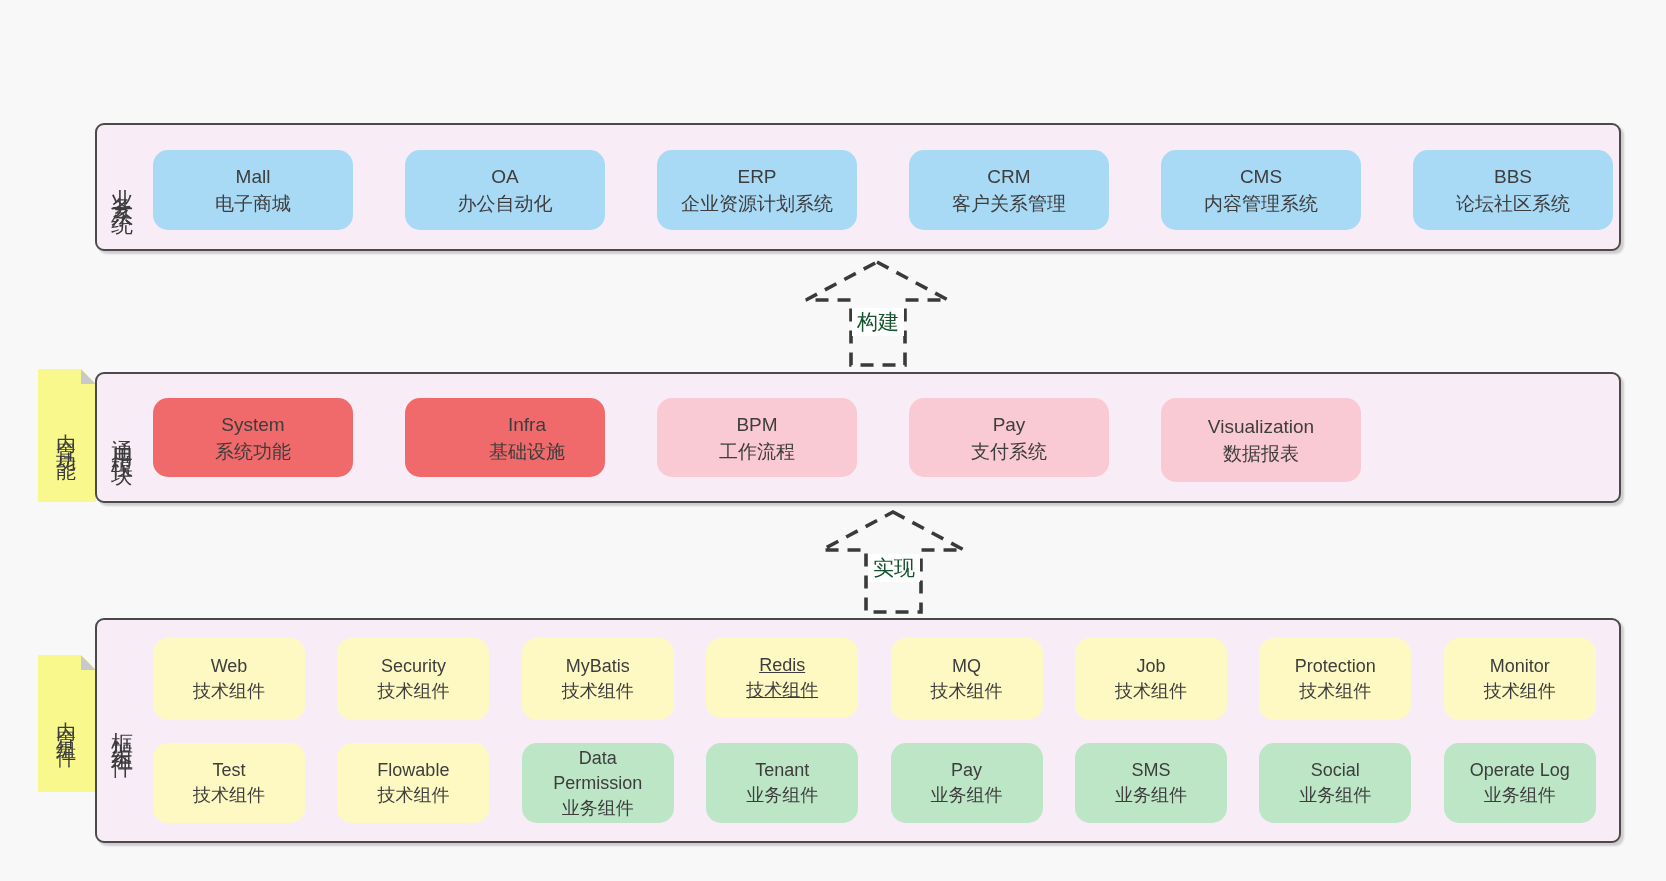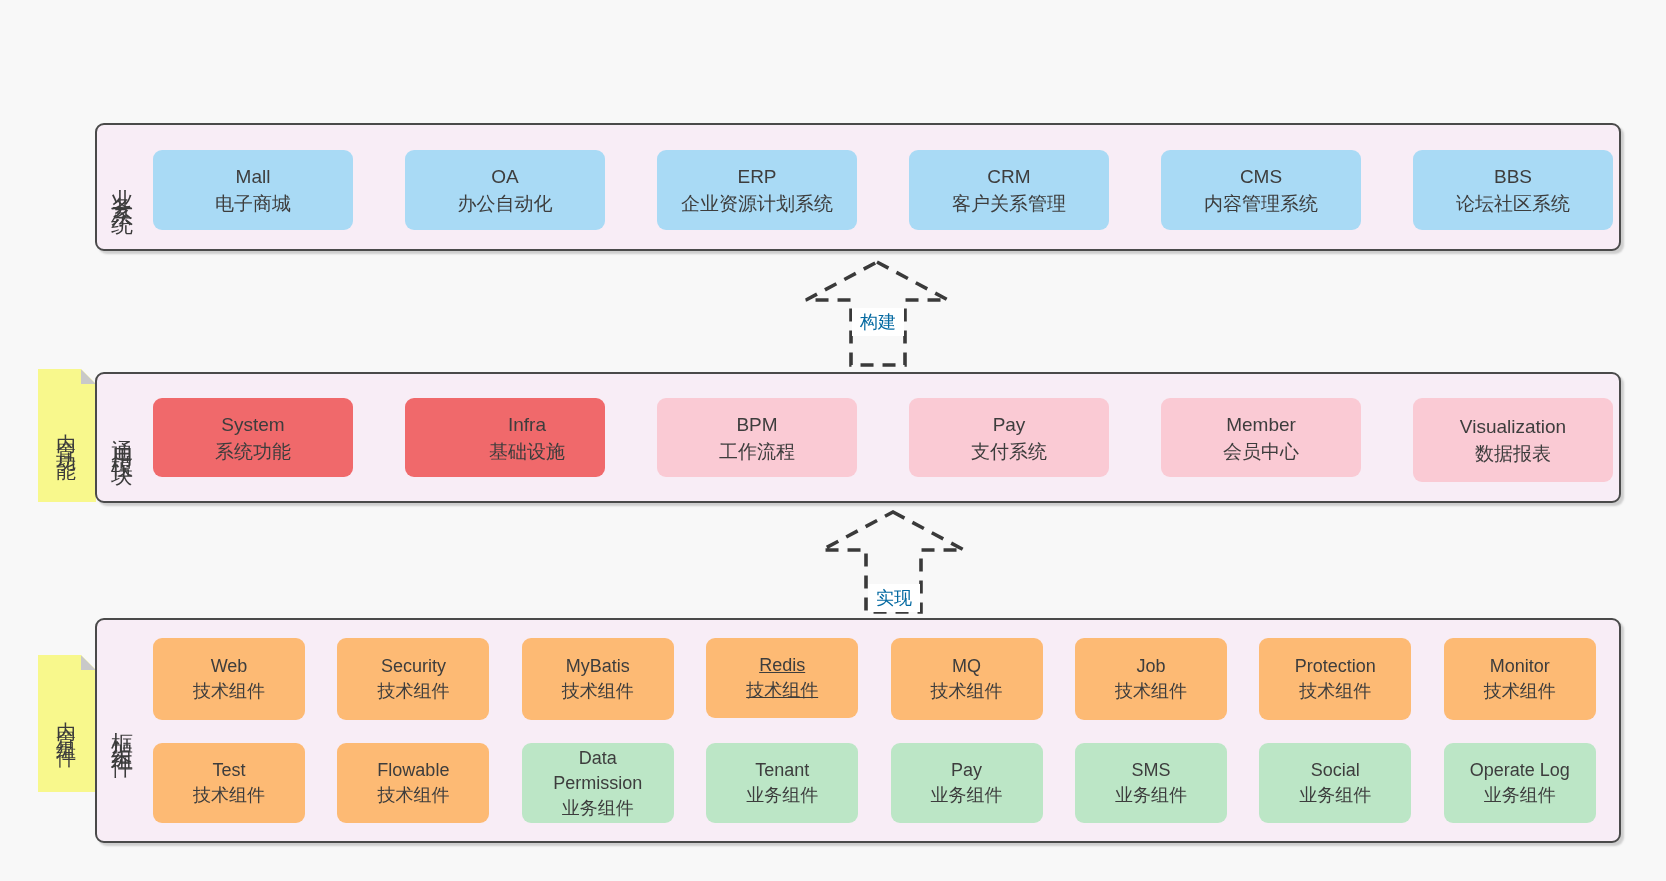--- a/index.html
+++ b/index.html
@@ -18,54 +18,54 @@
   }
   .side-label{
     position:absolute;left:10px;top:50%;transform:translateY(-50%);
     writing-mode:vertical-lr;text-orientation:upright;
     font-size:22px;letter-spacing:8px;color:#3b3b3b;line-height:30px;
   }
   .box-row{position:absolute;left:56px;display:flex;}
   .row-wide{gap:52px;}
   .row-narrow{gap:32.4px;}
   .box{
-    box-sizing:border-box;border-radius:9px;
+    box-sizing:border-box;border-radius:15px;
     display:flex;flex-direction:column;justify-content:center;align-items:center;
     text-align:center;
   }
   .wide{width:200px;}
   .narrow{width:152px;}
   .box .bname,.box .bdesc{display:block;white-space:pre-line;}
   .wide .bname,.wide .bdesc{font-size:19px;line-height:27px;}
   .narrow .bname,.narrow .bdesc{font-size:18px;line-height:25px;}
   .blue{background:#a9daf5;}
   .red{background:#f0696b;}
   .pink{background:#facad4;}
-  .green{background:#fdba74;align-items:center;}
+  .green{background:#fef9c3;align-items:center;}
   .lightgreen{background:#bce6c6;}
   
   .note{
     position:absolute;left:38px;width:58px;background:#f8f88c;z-index:1;
     display:flex;align-items:center;justify-content:center;
     clip-path:polygon(0 0,calc(100% - 15px) 0,100% 15px,100% 100%,0 100%);
   }
   .note .fold{
     position:absolute;top:0;right:0;width:15px;height:15px;background:#c9c9c9;
     clip-path:polygon(0 0,100% 100%,0 100%);
   }
   .note-label{
     writing-mode:vertical-lr;text-orientation:upright;
     font-size:20px;letter-spacing:9px;color:#3b3b3b;
   }
   
   .arrow-svg{position:absolute;z-index:1;}
   .arrow-svg path{fill:none;stroke:#3a3a3a;stroke-width:3.6;stroke-dasharray:13 9;}
   .arrow-label{
     position:absolute;z-index:3;width:52px;height:28px;line-height:28px;
-    background:#ffffff;text-align:center;font-size:18px;color:#0369a1;
+    background:#ffffff;text-align:center;font-size:21px;color:#14532d;
   }
 </style>
 </head>
 <body>
 
 <div class="canvas">
 
   <section class="layer" style="top:123px;height:128px;">
     <div class="side-label">业务系统</div>
     <div class="box-row row-wide" style="top:25px;">
@@ -118,35 +118,31 @@
         <span class="bdesc">基础设施</span>
       </div>
       <div class="box wide pink" style="height:79px;">
         <span class="bname">BPM</span>
         <span class="bdesc">工作流程</span>
       </div>
       <div class="box wide pink" style="height:79px;">
         <span class="bname">Pay</span>
         <span class="bdesc">支付系统</span>
       </div>
-      <div class="box wide pink" style="height:79px;">
-        <span class="bname">Member</span>
-        <span class="bdesc">会员中心</span>
-      </div>
       <div class="box wide pink" style="height:84px;">
         <span class="bname">Visualization</span>
         <span class="bdesc">数据报表</span>
       </div>
     </div>
   </section>
 
   <svg class="arrow-svg" style="left:810px;top:500px;" width="165" height="116" viewBox="0 0 165 116">
     <path d="M 83 12 L 154 50 L 111 50 L 111 112 L 56 112 L 56 50 L 12 50 Z"></path>
   </svg>
-  <div class="arrow-label" style="left:868px;top:584px;">实现</div>
+  <div class="arrow-label" style="left:868px;top:554px;">实现</div>
 
   <div class="note" style="top:655px;height:137px;">
     <span class="fold"></span>
     <span class="note-label">内置组件</span>
   </div>
 
   <section class="layer" style="top:618px;height:225px;">
     <div class="side-label">框架组件</div>
     <div class="box-row row-narrow" style="top:18px;">
       <div class="box narrow green" style="height:82px;">

